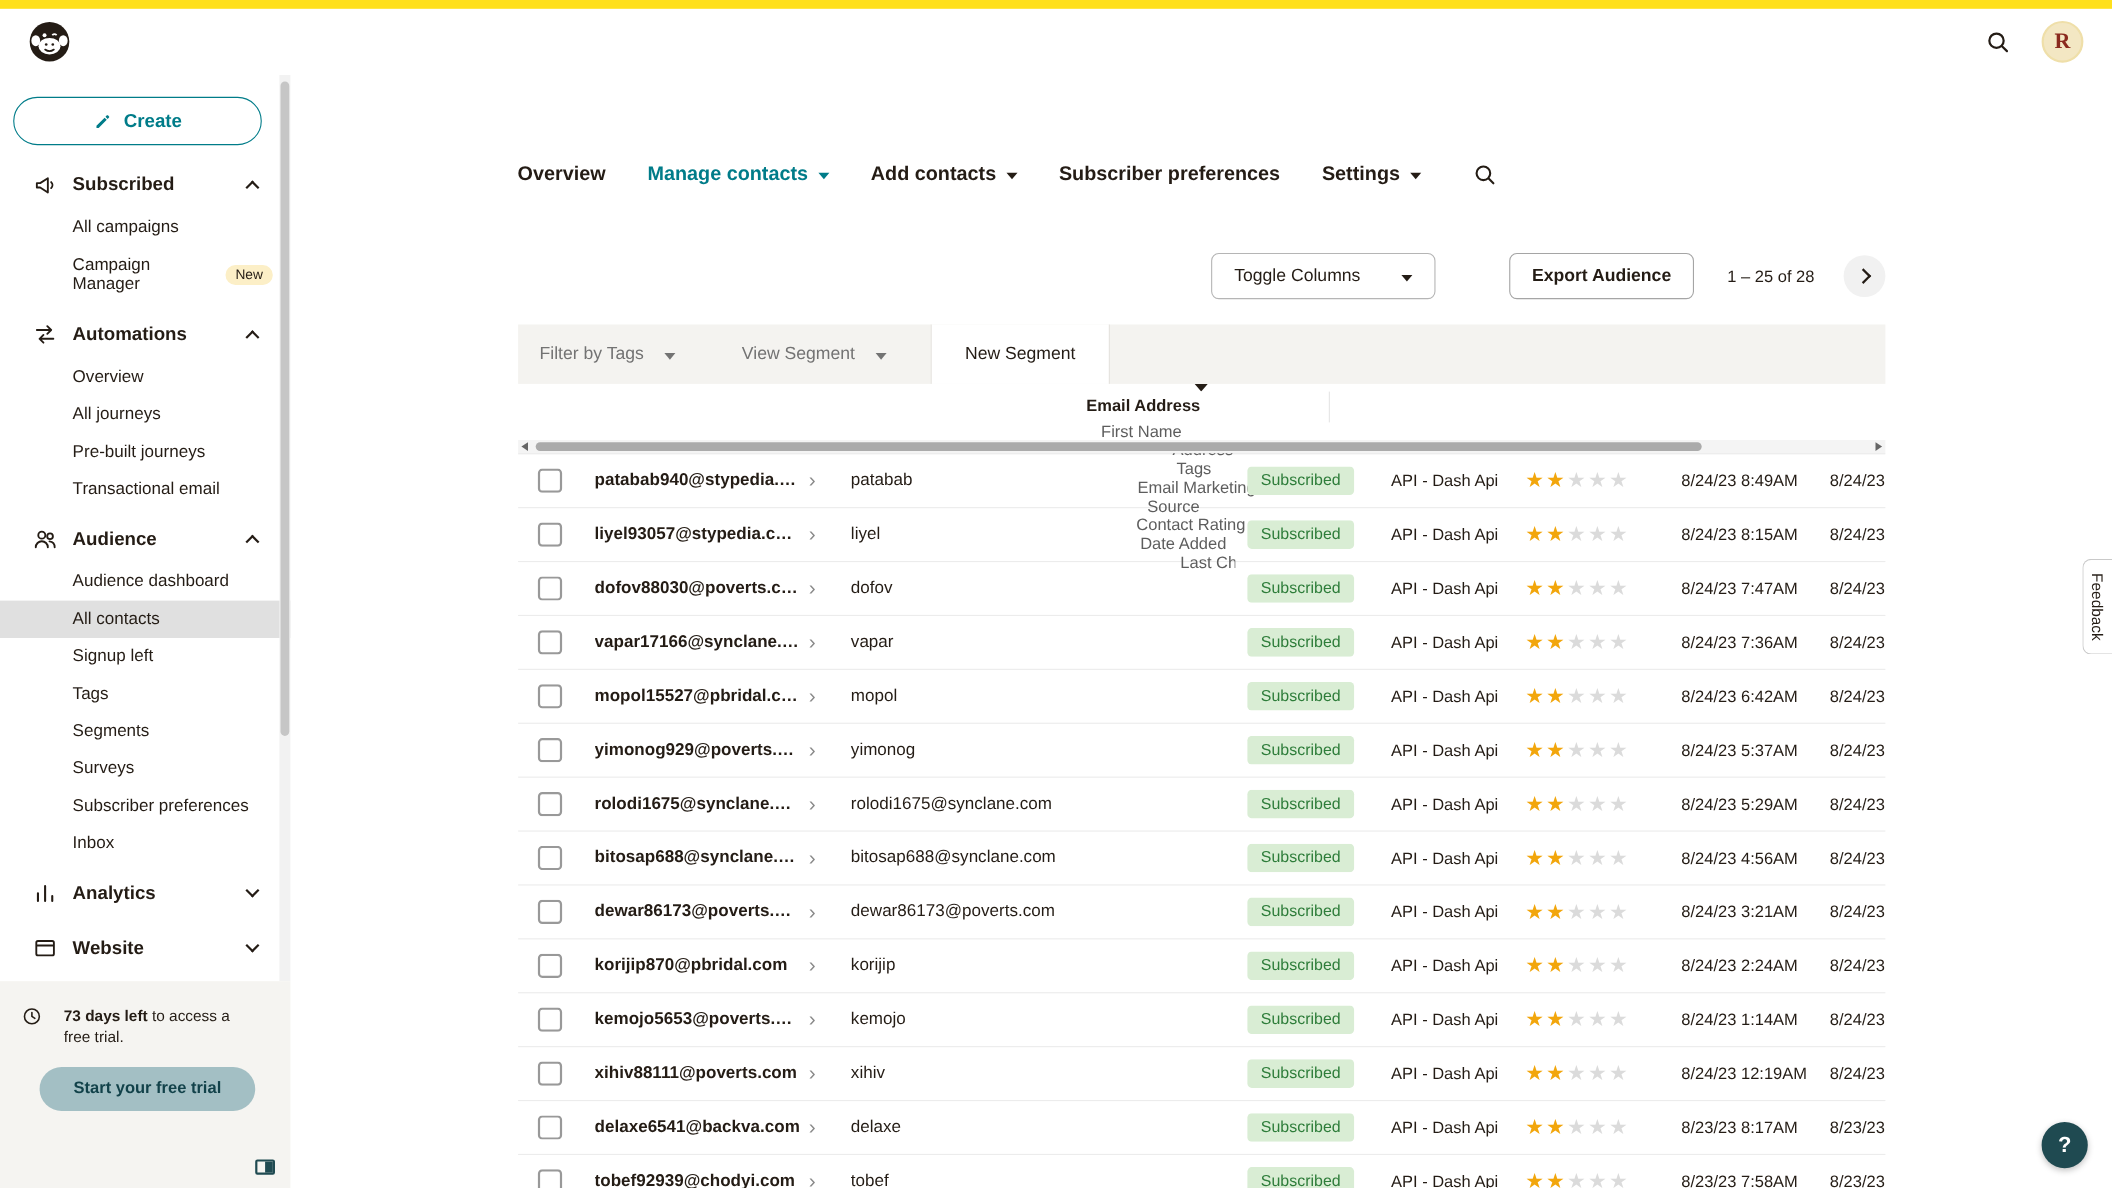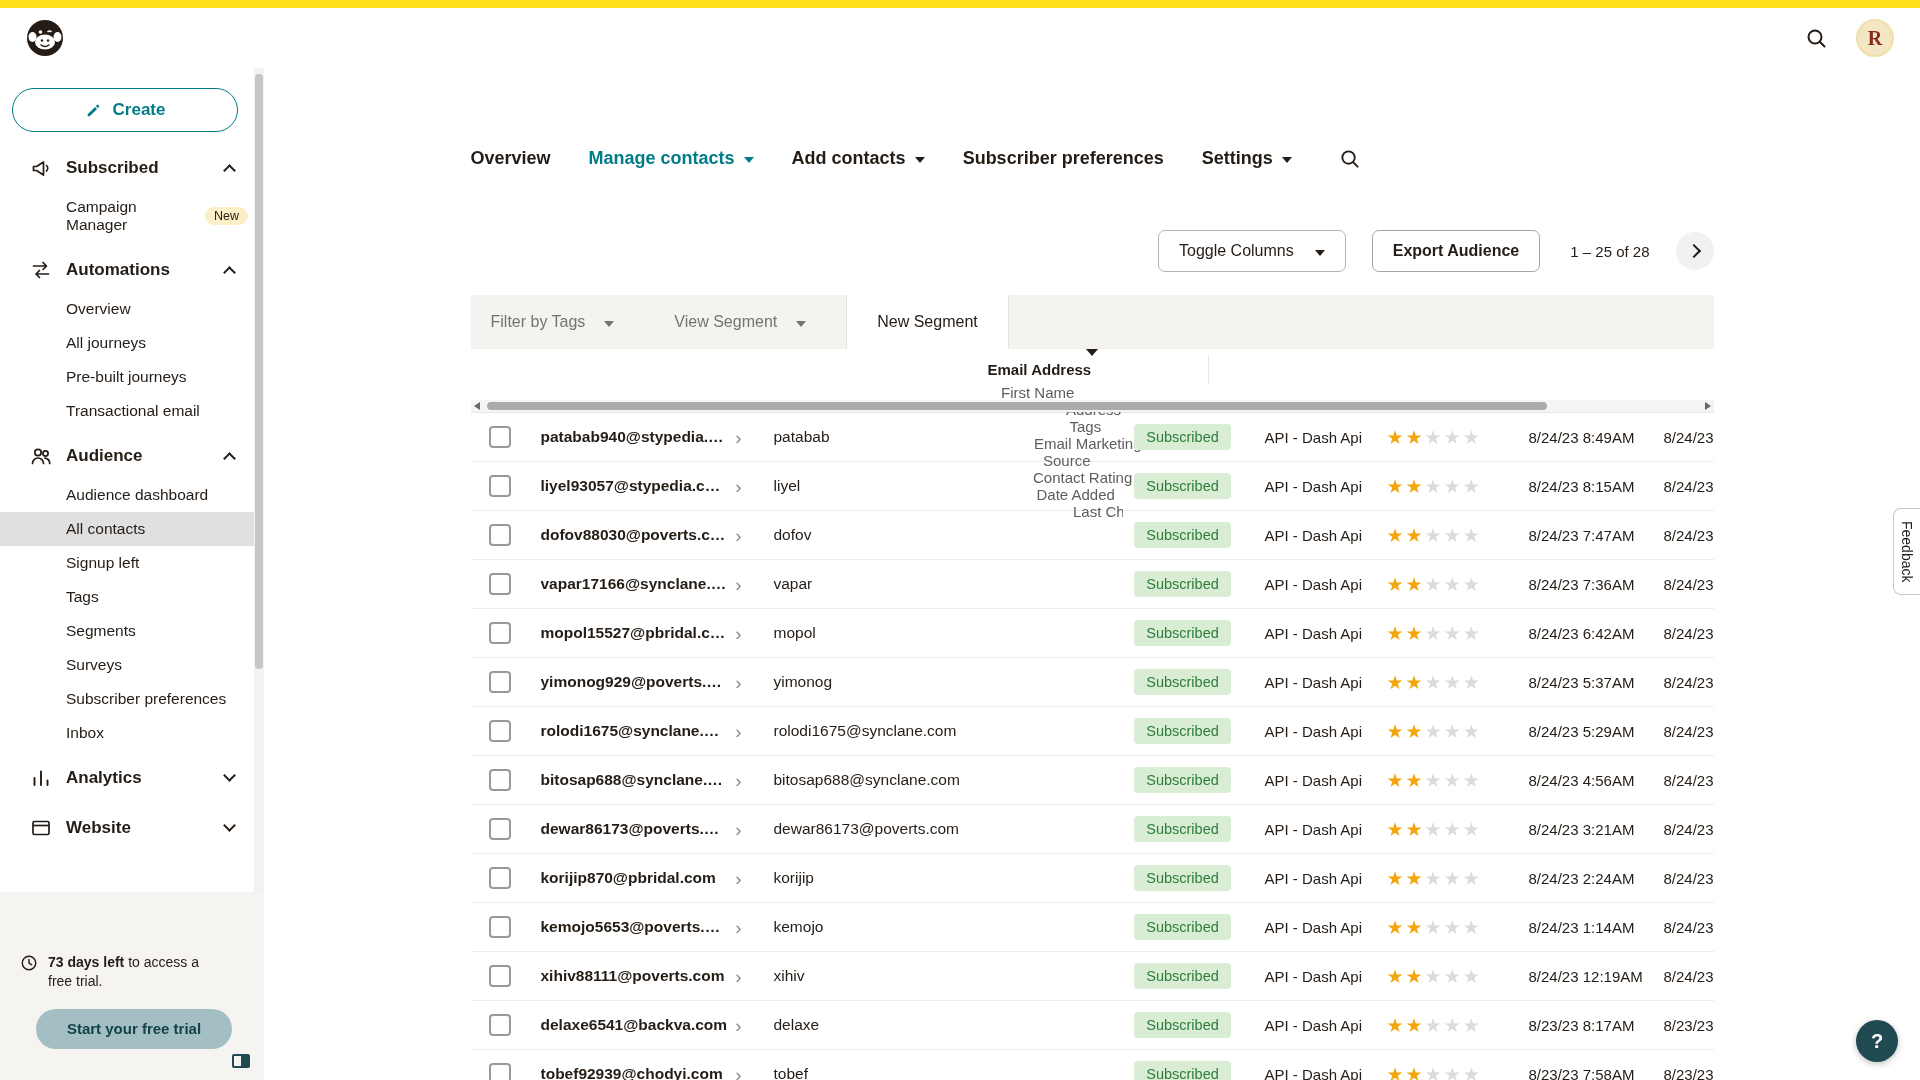--- a/index.html
+++ b/index.html
@@ -34,42 +34,42 @@
   .chev { position:absolute; right:30px; width:9px; height:9px;
     border-right:2px solid #241C15; border-bottom:2px solid #241C15; }
   .chev.up { transform:rotate(-135deg); top:20px; }
   .chev.down { transform:rotate(45deg); top:15px; }
   .item { display:flex; align-items:center; padding:8px 16px 8px 66px; font-size:15.5px; cursor:pointer; }
   .item.active { background:var(--active_item,#E0E0E0); }
   .badge-new { margin-left:10px; background:#FCEFC7; border-radius:10px; padding:2px 9px; font-size:12.5px; }
   .sidebar-scrollbar { position:absolute; top:0; right:0; width:10px; bottom:188px; background:#F2F2F2; cursor:pointer; }
   .sidebar-scrollbar .sb-thumb { position:absolute; top:6px; left:1px; width:8px; height:595px; border-radius:4px; background:#C6C6C6; }
   .trial-footer { position:absolute; left:0; right:0; bottom:0; height:188px; background:#F5F4F1; padding:22px 20px 0 20px; }
-  .trial-line { display:flex; gap:10px; font-size:14px; line-height:1.35; width:205px;margin-top:39px; }
+  .trial-line { display:flex; gap:20px; font-size:14px; line-height:1.35; width:205px; }
   .clock-icon svg { width:18px; height:18px; display:block; margin-top:1px; }
   .trial-btn { margin:18px 0 0 16px; width:196px; height:40px; border:none; border-radius:20px;
     background:var(--trial_btn_bg,#A3BFC4); color:#12424A; font-size:15px; font-weight:700; cursor:pointer; font-family:inherit; }
   .collapse-icon { position:absolute; right:14px; bottom:12px; width:18px; height:14px;
     border:2px solid #1F4A51; border-radius:2px; cursor:pointer; }
   .collapse-icon::after { content:""; position:absolute; right:0; top:0; bottom:0; width:7px; background:#1F4A51; }
   
   main { margin-left:264px; display:flex; justify-content:center; }
   .content { width:1243px; position:relative; }
   .tabs { margin-top:70px; display:flex; align-items:center; }
   #tabs-list { display:flex; align-items:center; gap:38px; }
   .tab { display:flex; align-items:center; border:none; background:none; font-family:inherit;
     font-size:18px; font-weight:700; color:#241C15; cursor:pointer; padding:0; }
   .tab.active { color:var(--accent,#007C89); }
   .caret { width:0; height:0; border-left:5.5px solid transparent; border-right:5.5px solid transparent;
     border-top:6px solid currentColor; margin-left:9px; margin-top:3px; display:inline-block; }
   .tab-search { margin-left:38px; }
   .tab-search svg { width:21px; height:21px; }
   .toolbar { margin-top:52px; display:flex; justify-content:flex-end; align-items:center; gap:26px; }
-  .btn-outline { display:flex; align-items:center; gap:12px; height:42px; padding:0 20px; background:#fff;
-    border:1px solid #B5B5B5; border-radius:7px; font-family:inherit; font-size:16px; color:#241C15; cursor:pointer; }
+  .btn-outline { display:flex; align-items:center; gap:28px; height:42px; padding:0 20px; background:#fff;
+    border:1px solid #B5B5B5; border-radius:7px; font-family:inherit; font-size:16px; color:#241C15; cursor:pointer;margin-left:41px; }
   .btn-outline.strong { font-weight:700; border-color:#A5A5A5; }
   .pagination { font-size:15px; margin-left:4px; }
   .next-btn { width:38px; height:38px; border-radius:50%; border:none; background:#F1F1F1; cursor:pointer; position:relative; }
   .next-btn::after { content:""; position:absolute; left:13px; top:14px; width:8px; height:8px;
     border-right:2px solid #241C15; border-top:2px solid #241C15; transform:rotate(45deg); }
   .filterbar { margin-top:23px; height:54px; background:#F4F3F0; display:flex; align-items:center; }
   .filter-btn { display:flex; align-items:center; gap:10px; border:none; background:none; font-family:inherit;
     font-size:16px; color:#737373; cursor:pointer; padding:0 0 0 20px; margin-right:40px; }
   .new-segment-btn { height:100%; padding:0 30px; background:#fff; border:none; border-left:1px solid #E4E2DD;
     border-right:1px solid #E4E2DD; font-family:inherit; font-size:16px; color:#241C15; cursor:pointer; }
@@ -162,20 +162,23 @@
           <span class="s-icon">
             <svg viewBox="0 0 22 22" fill="none" stroke="currentColor" stroke-width="1.7" stroke-linejoin="round">
               <path d="M3.5 9.5v4h3l7 4.5v-13l-7 4.5h-3z"></path>
               <path d="M16.5 8.5c1.6 1.6 1.6 3.9 0 5.5" stroke-linecap="round"></path>
             </svg>
           </span>
           <span class="s-label">Subscribed</span>
           <span class="chev up"></span>
         </div>
         <div class="item">
+          <span>All campaigns</span>
+        </div>
+        <div class="item">
           <span>Campaign Manager</span>
           <span class="badge-new">New</span>
         </div>
       </div>
       <div class="section">
         <div class="section-head">
           <span class="s-icon">
             <svg viewBox="0 0 22 22" fill="none" stroke="currentColor" stroke-width="1.7" stroke-linecap="round" stroke-linejoin="round">
               <path d="M3.5 7h12.5M13 3.5L16.5 7 13 10.5"></path>
               <path d="M18.5 15H6M9.5 11.5L6 15l3.5 3.5"></path>

